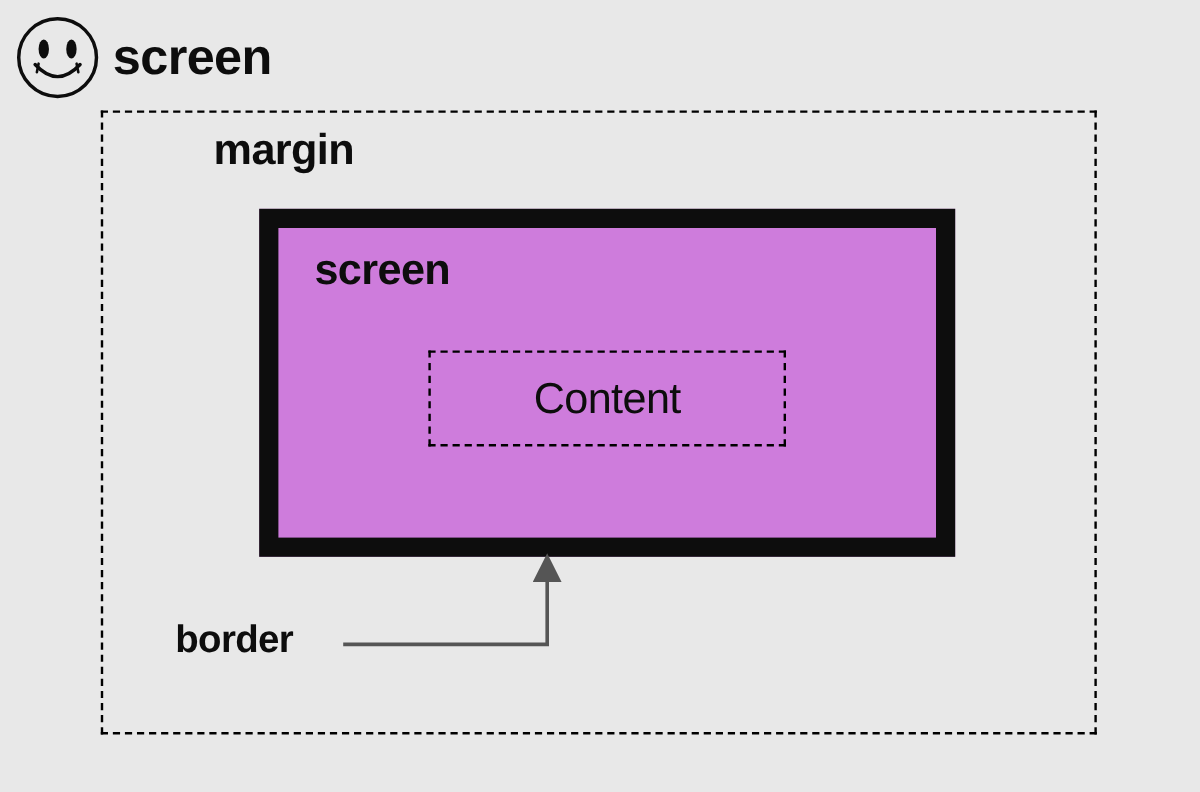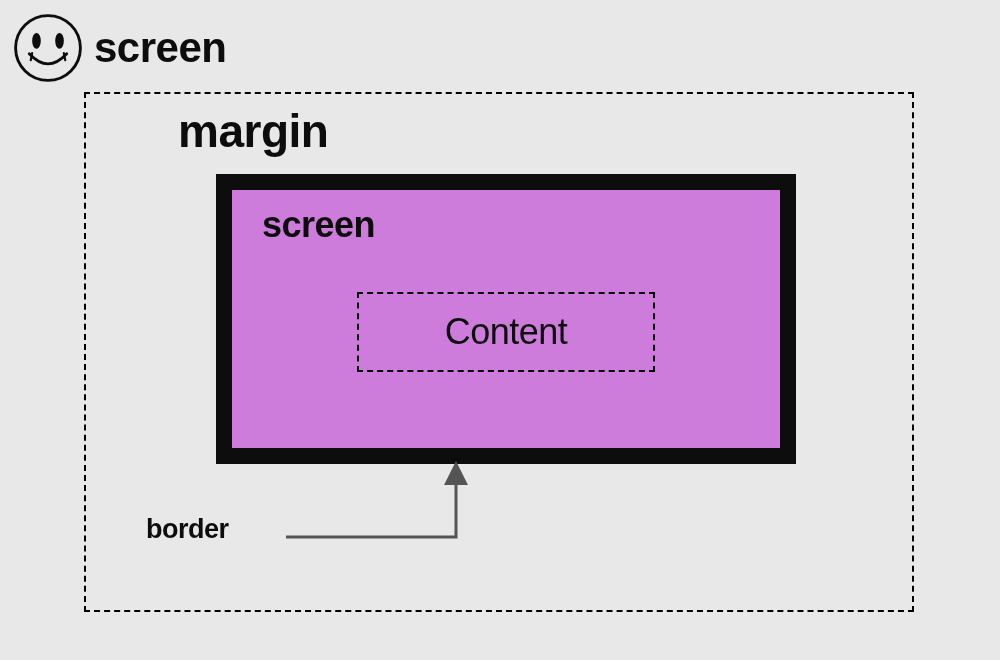--- a/index.html
+++ b/index.html
@@ -34,21 +34,21 @@
       left: 84px;
       top: 92px;
       width: 830px;
       height: 520px;
       border: 2px dashed #000;
     }
     .margin-label {
       position: absolute;
       top: 10px;
       left: 92px;
-      font-size: 46px;
+      font-size: 36px;
       font-weight: 900;
       color: #0d0d0d;
       letter-spacing: -0.5px;
     }
     .bordered-box {
       position: absolute;
       left: 130px;
       top: 80px;
       width: 580px;
       height: 290px;
@@ -78,21 +78,21 @@
     .content-label {
       font-size: 36px;
       font-weight: 400;
       color: #0d0d0d;
       letter-spacing: -0.5px;
     }
     .border-label {
       position: absolute;
       left: 60px;
       top: 420px;
-      font-size: 27px;
+      font-size: 32px;
       font-weight: 900;
       color: #0d0d0d;
       letter-spacing: -0.5px;
     }
     .arrow-svg {
       position: absolute;
       left: 200px;
       top: 365px;
       width: 240px;
       height: 90px;

